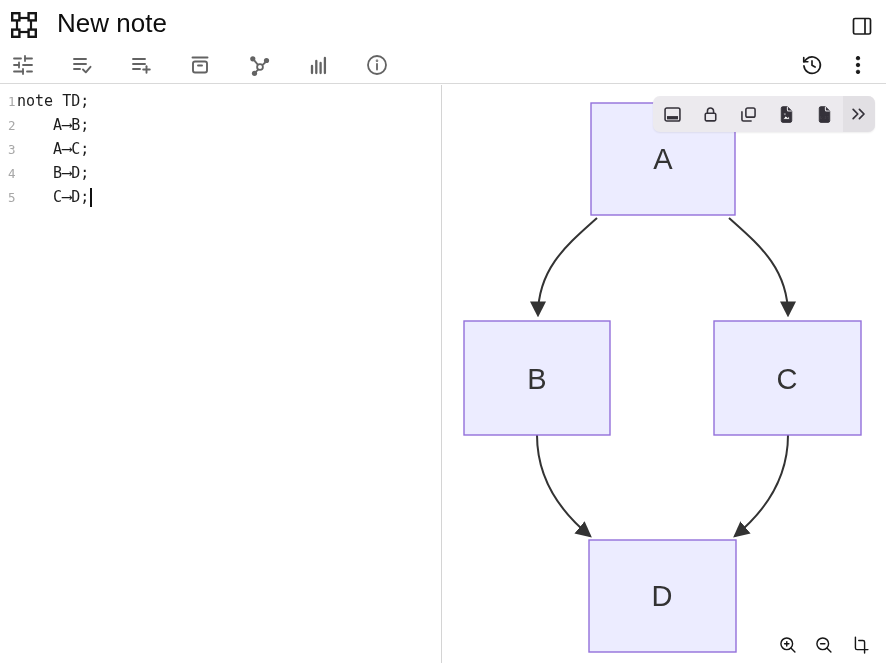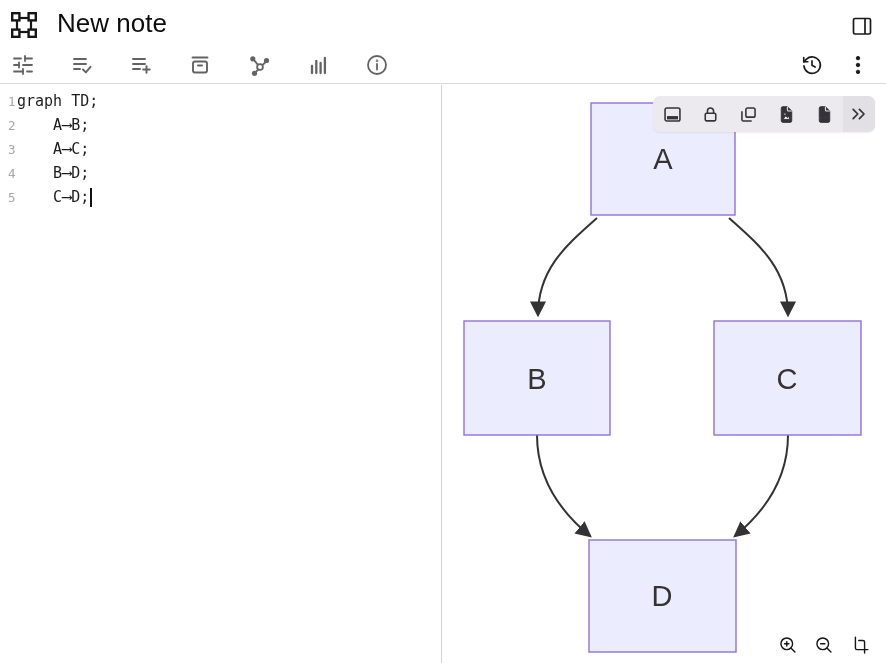--- a/index.html
+++ b/index.html
@@ -153,21 +153,21 @@
         </svg>
       </span>
     </div>
   </div>
 
   <div class="main">
 
     <div class="editor-pane">
       <div class="code-line">
         <span class="line-num">1</span>
-        <span class="code-text">graph TD;</span>
+        <span class="code-text">note TD;</span>
       </div>
       <div class="code-line">
         <span class="line-num">2</span>
         <span class="code-text">    A⟶B;</span>
       </div>
       <div class="code-line">
         <span class="line-num">3</span>
         <span class="code-text">    A⟶C;</span>
       </div>
       <div class="code-line">

